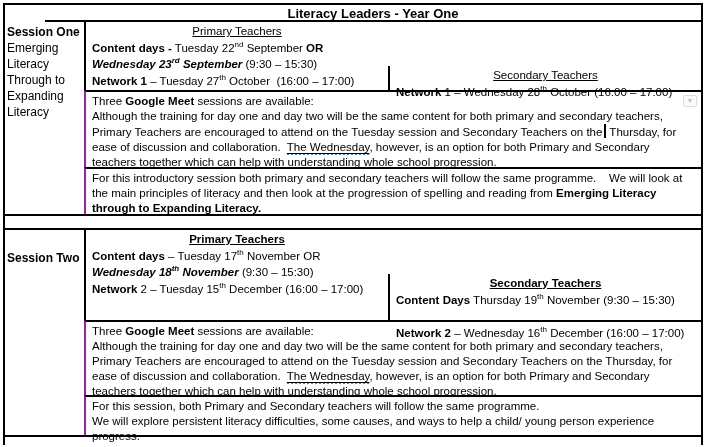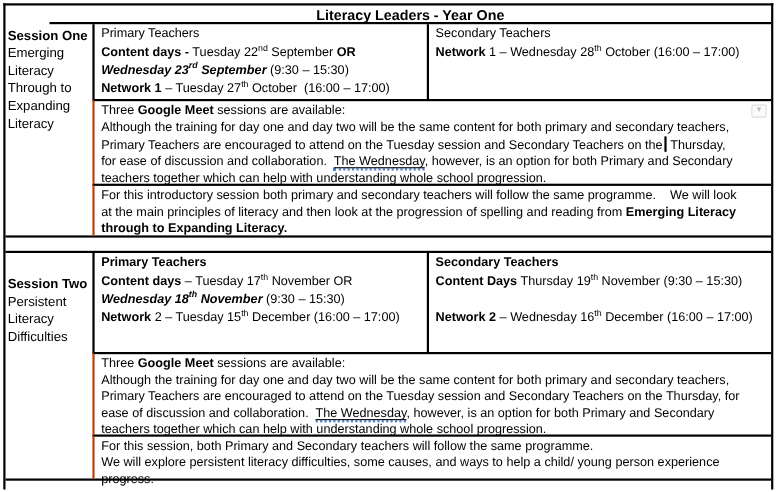--- a/index.html
+++ b/index.html
@@ -11,25 +11,25 @@
     font-weight:bold; font-size:13px; line-height:17px;margin-left:40px; }
   .session { display:grid; grid-template-columns:79px 304px 1fr; border-bottom:2px solid #000; }
   .session.s1 { grid-template-rows:68px 77px 47px; }
   .session.s2 { grid-template-rows:90px 75px 40px; }
   .label-cell { grid-column:1; grid-row:1 / span 3; text-align:left;
     font-size:12px; line-height:16px; padding:2px 2px; }
   .s2 .label-cell { padding-top:20px; }
   .label-title { font-weight:bold; }
   .teachers-cell { font-size:11.5px; line-height:16.5px; padding:1px 6px 0 6px; }
   .primary-cell  { grid-column:2; grid-row:1; border-left:2px solid #000; }
-  .secondary-cell{ grid-column:3; grid-row:1; border-left:2px solid #000; }
-  .hdr { text-align:left; }
+  .secondary-cell{ grid-column:3; grid-row:1; border-left:2px solid #000;margin-top:44px; }
+  .hdr { text-align:center;text-decoration:underline; }
   .hdr.bold { font-weight:bold; }
-  .wide-cell { grid-column:2 / span 2; border-left:2px solid #c2410c; border-top:2px solid #000;
-    font-size:11.5px; padding:2px 25px 0 6px; position:relative; }
+  .wide-cell { grid-column:2 / span 2; border-left:2px solid #a21caf; border-top:2px solid #000;
+    font-size:11.5px; padding:2px 8px 0 6px; position:relative; }
   .meet-cell { grid-row:2; line-height:15px; }
   .prog-cell { grid-row:3; line-height:15px; }
   .tline { white-space:pre-wrap; min-height:1em; }
   .b { font-weight:bold; }
   .i { font-style:italic; }
   sup { font-size:8px; line-height:0;text-align:right; }
   .sq { text-decoration:underline; text-underline-offset:2px;
     border-bottom:2px dotted #4d82d6; }
   .caret { display:inline-block; width:2px; height:14px; background:#000;
     vertical-align:text-bottom; margin-left:2px; }
@@ -77,21 +77,20 @@
           <div class="tline"><span>For this introductory session both primary and secondary teachers will follow the same programme.    We will look at the main principles of literacy and then look at the progression of spelling and reading from </span><span class="b">Emerging Literacy through to Expanding Literacy.</span></div>
         </div>
     </div>
   </div>
 
   <div class="spacer"></div>
 
   <div class="session s2">
     <div class="label-cell">
       <div class="label-title">Session Two</div>
-      <div class="label-sub">Persistent Literacy Difficulties</div>
     </div>
     <div class="teachers-cell primary-cell">
       <div class="hdr bold">Primary Teachers</div>
       <div>
           <div class="tline"><span class="b">Content days</span><span> – Tuesday 17</span><sup>th</sup><span> November OR</span></div>
           <div class="tline"><span class="b i">Wednesday 18</span><sup class="b i">th</sup><span class="b i"> November</span><span> (9:30 – 15:30)</span></div>
           <div class="tline"><span class="b">Network</span><span> 2 – Tuesday 15</span><sup>th</sup><span> December (16:00 – 17:00)</span></div>
         </div>
     </div>
     <div class="teachers-cell secondary-cell">

